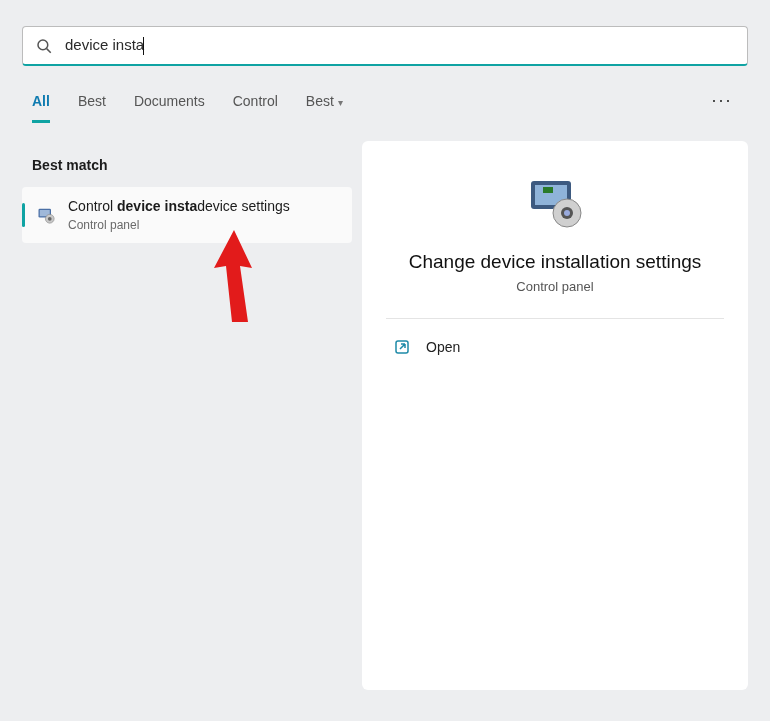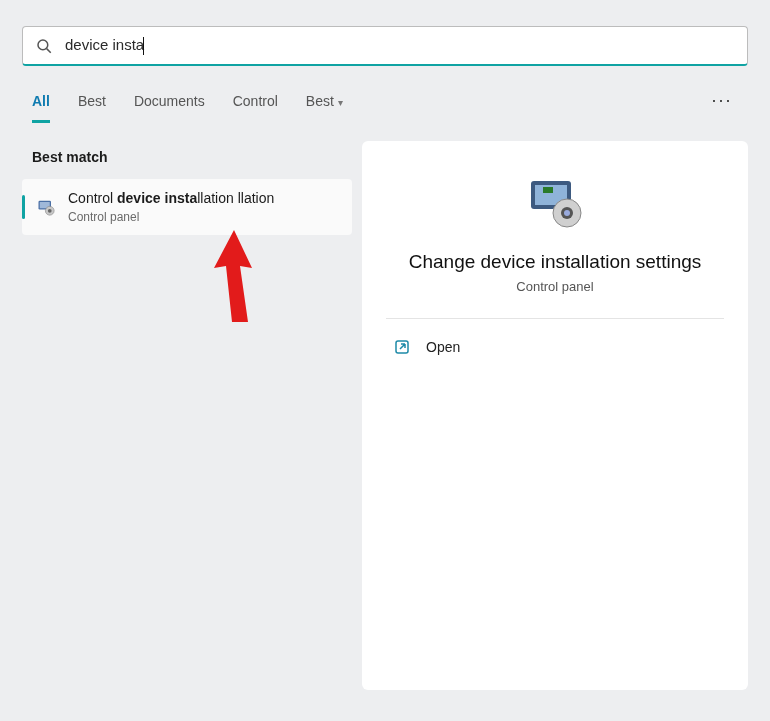--- a/index.html
+++ b/index.html
@@ -87,21 +87,21 @@
     margin-top: 26px;
     height: calc(100% - 150px);
   }
   .left-col {
     width: 330px;
     flex: 0 0 auto;
   }
   .section-title {
     font-size: 14px;
     font-weight: 600;
-    margin: 8px 0 14px 10px;
+    margin: 16px 0 14px 10px;
     color: #1b1b1b;
   }
   .result-item {
     background: #fafafa;
     border-radius: 4px;
     display: flex;
     align-items: center;
     padding: 10px 12px 10px 14px;
     position: relative;
     cursor: pointer;
@@ -202,21 +202,21 @@
   <div class="left-col">
     <div class="section-title">Best match</div>
     <div class="result-item">
       <svg class="result-icon" viewBox="0 0 32 32">
         <rect x="4" y="6" width="20" height="14" rx="2" fill="#4a6fa5"></rect>
         <rect x="6" y="8" width="16" height="10" fill="#9fb8d9"></rect>
         <circle cx="22" cy="22" r="7" fill="#c8c8c8" stroke="#888"></circle>
         <circle cx="22" cy="22" r="3" fill="#666"></circle>
       </svg>
       <div class="result-text">
-        <div class="result-title"><span>Control </span><b>device insta</b><span>llation llation</span></div>
+        <div class="result-title"><span>Control </span><b>device insta</b><span>device settings</span></div>
         <div class="result-sub">Control panel</div>
       </div>
     </div>
   </div>
 
   <div class="right-col">
     <svg class="detail-icon" viewBox="0 0 64 52">
       <rect x="8" y="4" width="40" height="28" rx="3" fill="#3d5a80"></rect>
       <rect x="12" y="8" width="32" height="20" fill="#8fb3d9"></rect>
       <rect x="20" y="10" width="10" height="6" fill="#2a7a2a"></rect>

